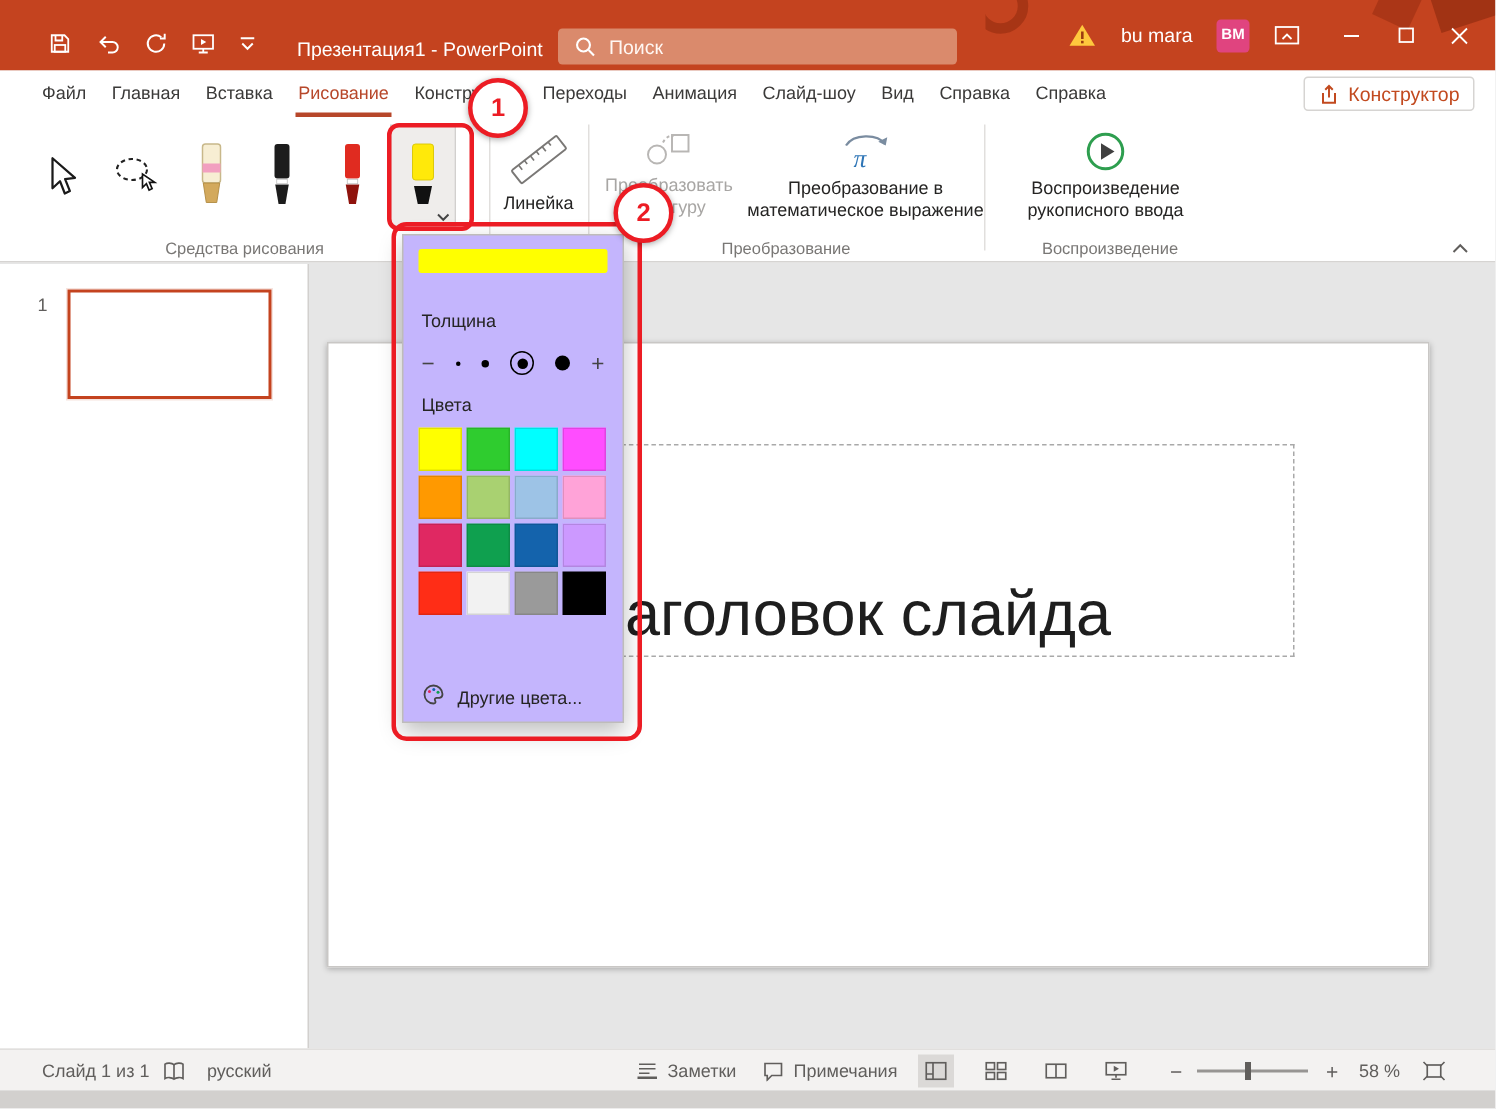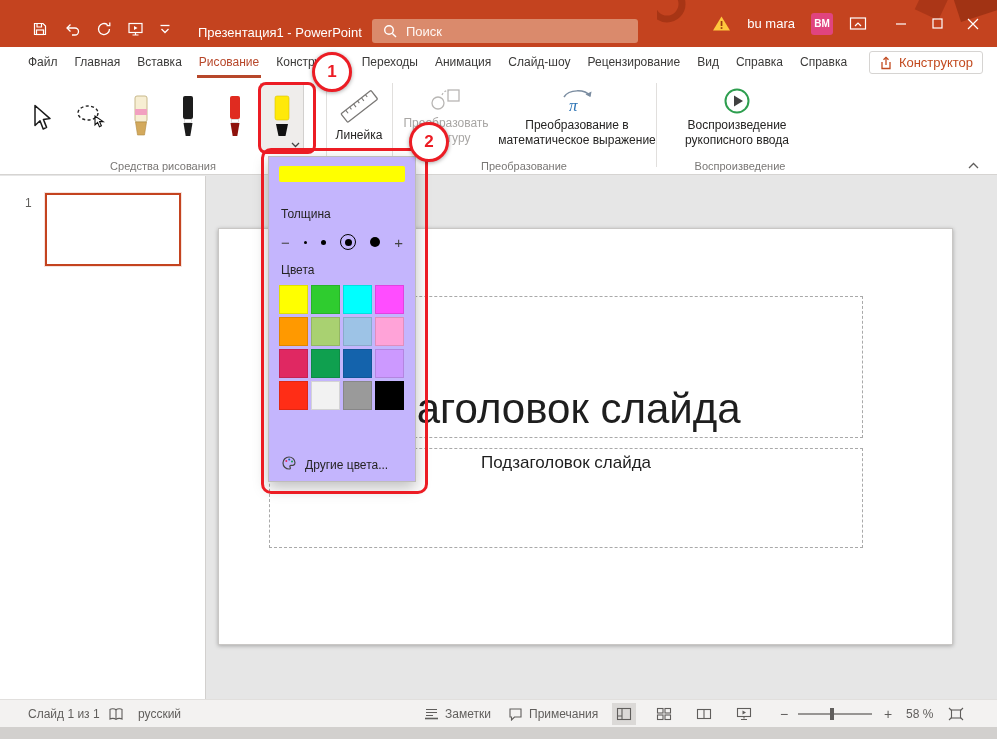--- a/index.html
+++ b/index.html
@@ -197,21 +197,20 @@
   <div class="tabs">
     <div class="tabs-list">
         <div class="tab">Файл</div>
         <div class="tab">Главная</div>
         <div class="tab">Вставка</div>
         <div class="tab active">Рисование</div>
         <div class="tab">Конструктор</div>
         <div class="tab">Переходы</div>
         <div class="tab">Анимация</div>
         <div class="tab">Слайд-шоу</div>
-        <div class="tab">Рецензирование</div>
         <div class="tab">Вид</div>
         <div class="tab">Справка</div>
         <div class="tab">Справка</div>
       </div>
     <div class="share-btn">
       <span class="tb-icon">
         <svg width="14" height="14" viewBox="0 0 14 14" fill="none" stroke="#C24A1F" stroke-width="1.3">
             <path d="M3 6v6.5h8V6"></path>
             <path d="M7 9V1.5"></path>
             <path d="M4.5 3.8 7 1.3l2.5 2.5"></path>
@@ -332,21 +331,20 @@
   </div>
 
   <div class="thumbs">
     <div class="thumb-number">1</div>
     <div class="thumb"></div>
   </div>
 
   <div class="canvas">
     <div class="slide">
       <div class="ph ph-title">Заголовок слайда</div>
-      <div class="ph ph-subtitle">Подзаголовок слайда</div>
     </div>
   </div>
 
   <div class="pen-dropdown">
     <div class="pd-preview" style="background: rgb(255, 255, 0);"></div>
     <div class="pd-label pd-thick-label">Толщина</div>
     <div class="pd-dots">
       <span class="pm">−</span>
       <div class="dot" style="height: 3px; width: 3px;"></div>
         <div class="dot" style="height: 5px; width: 5px;"></div>

